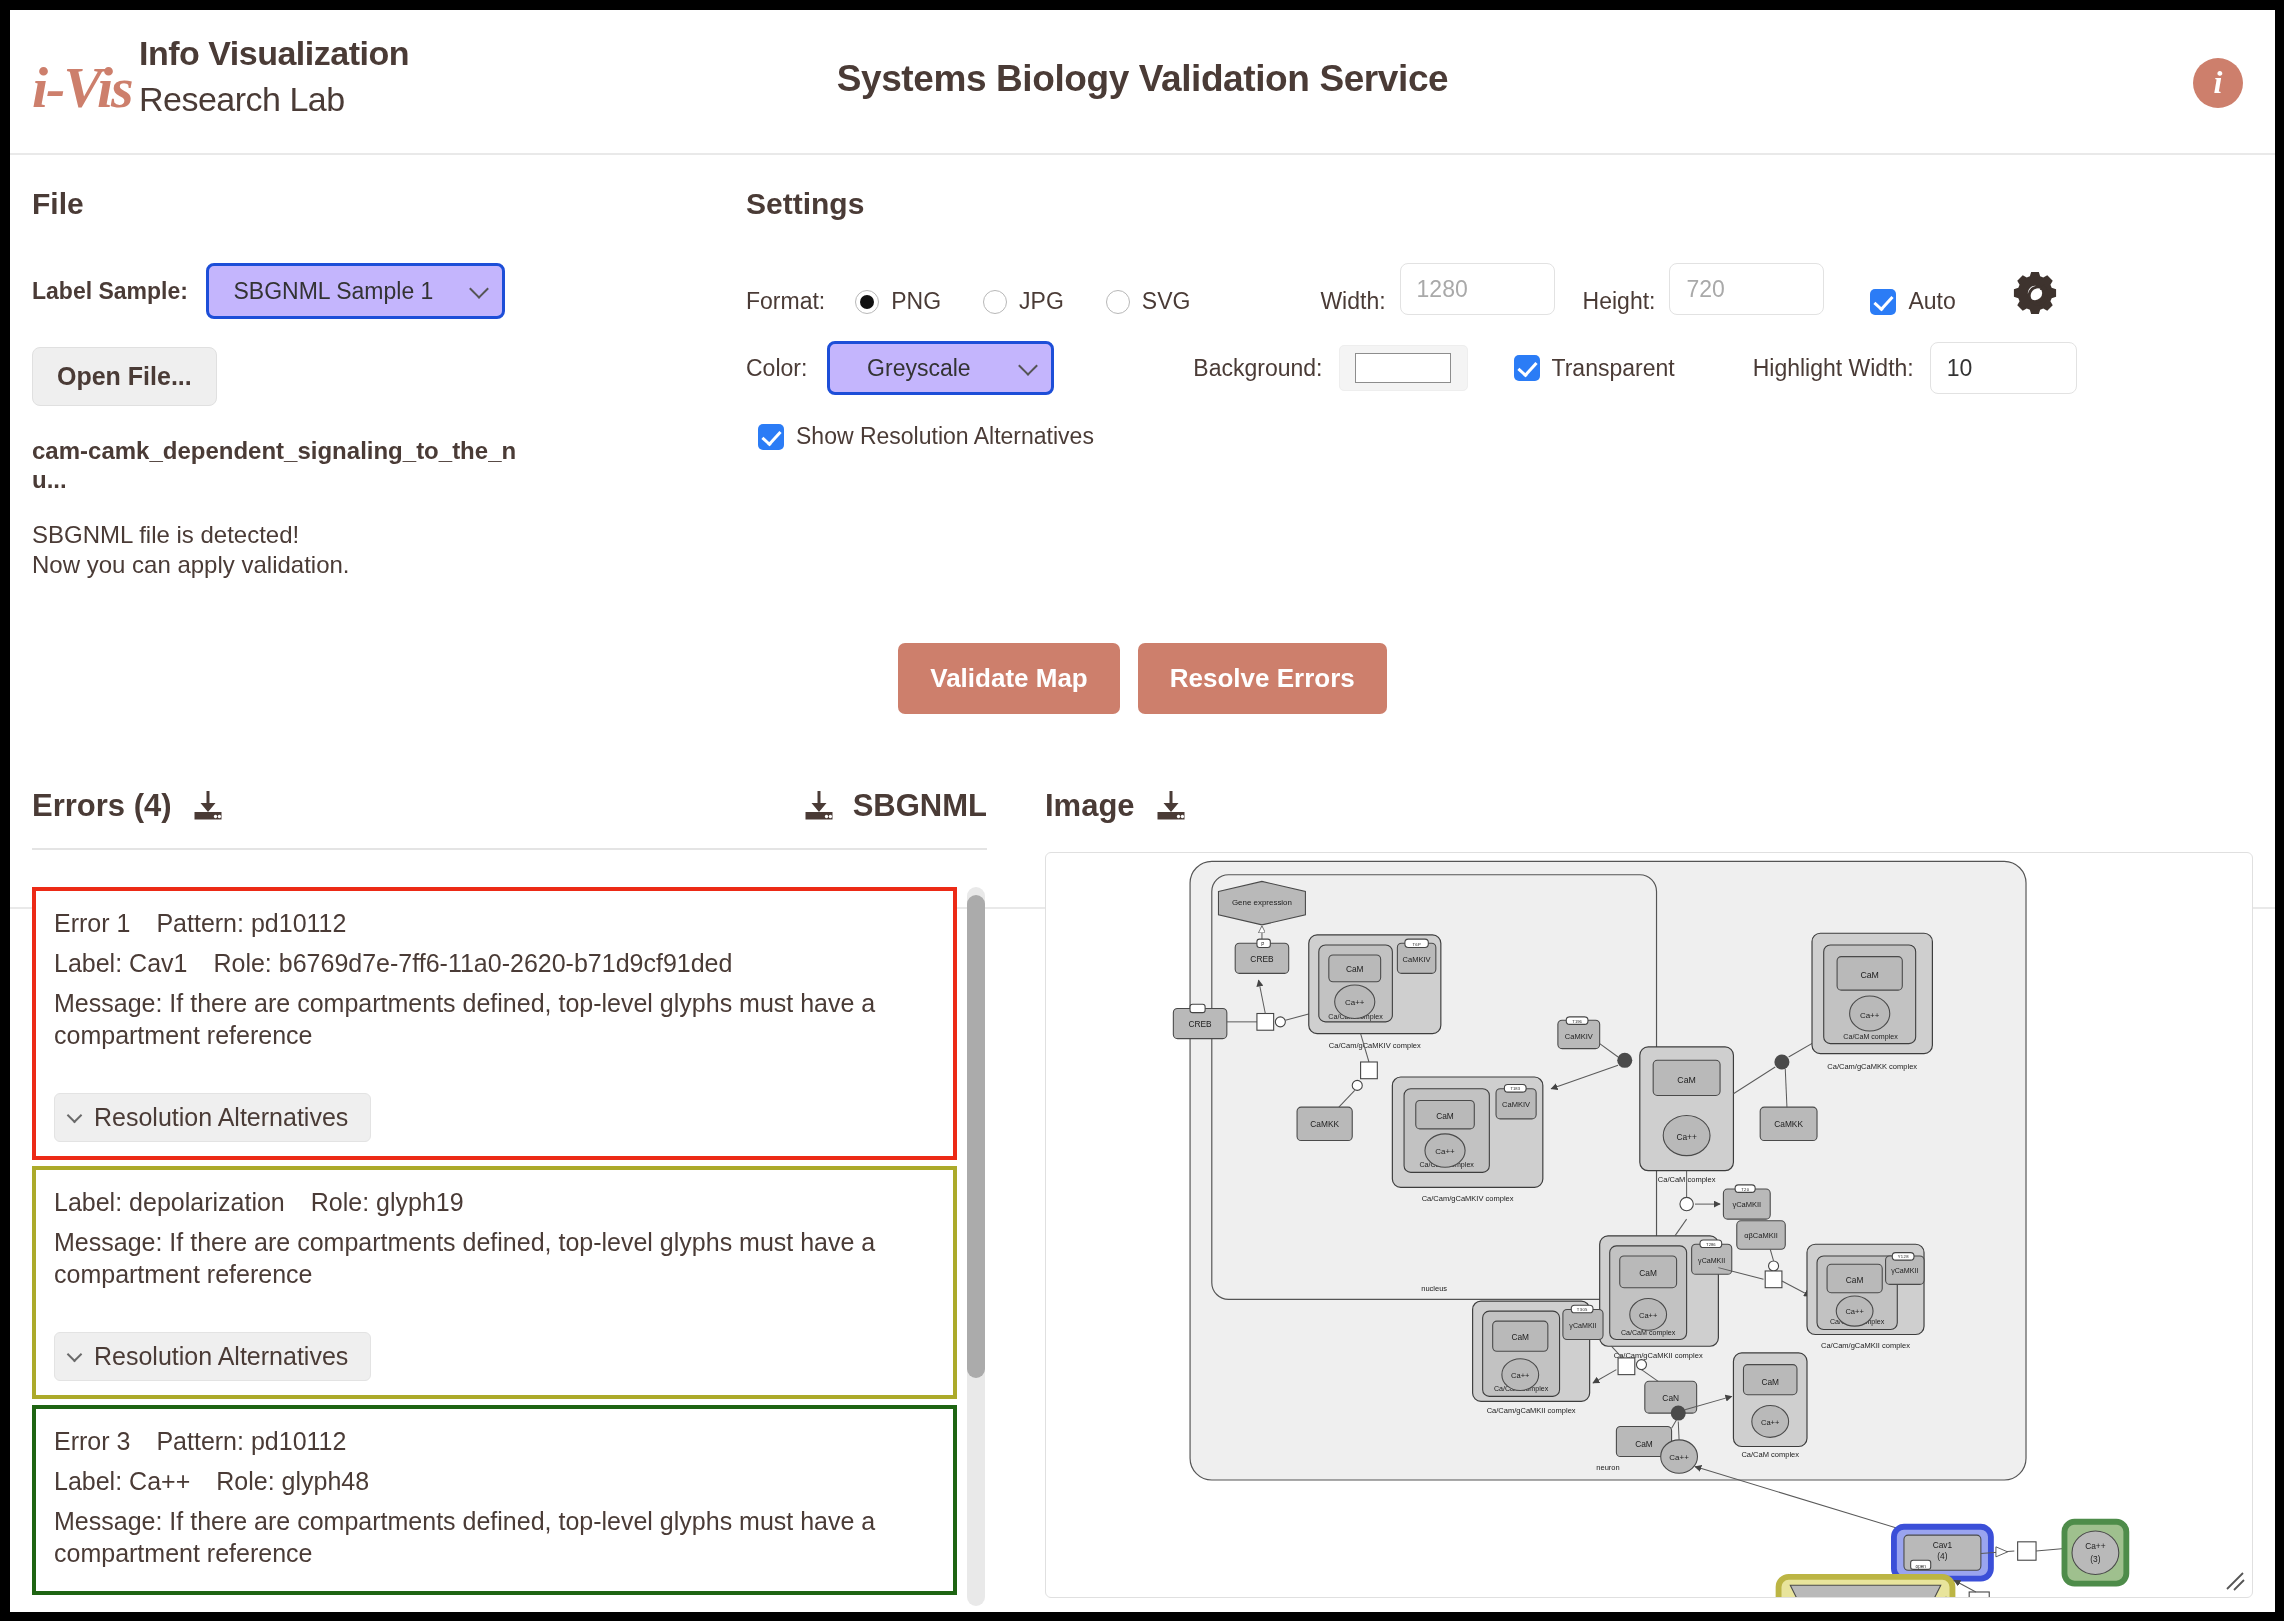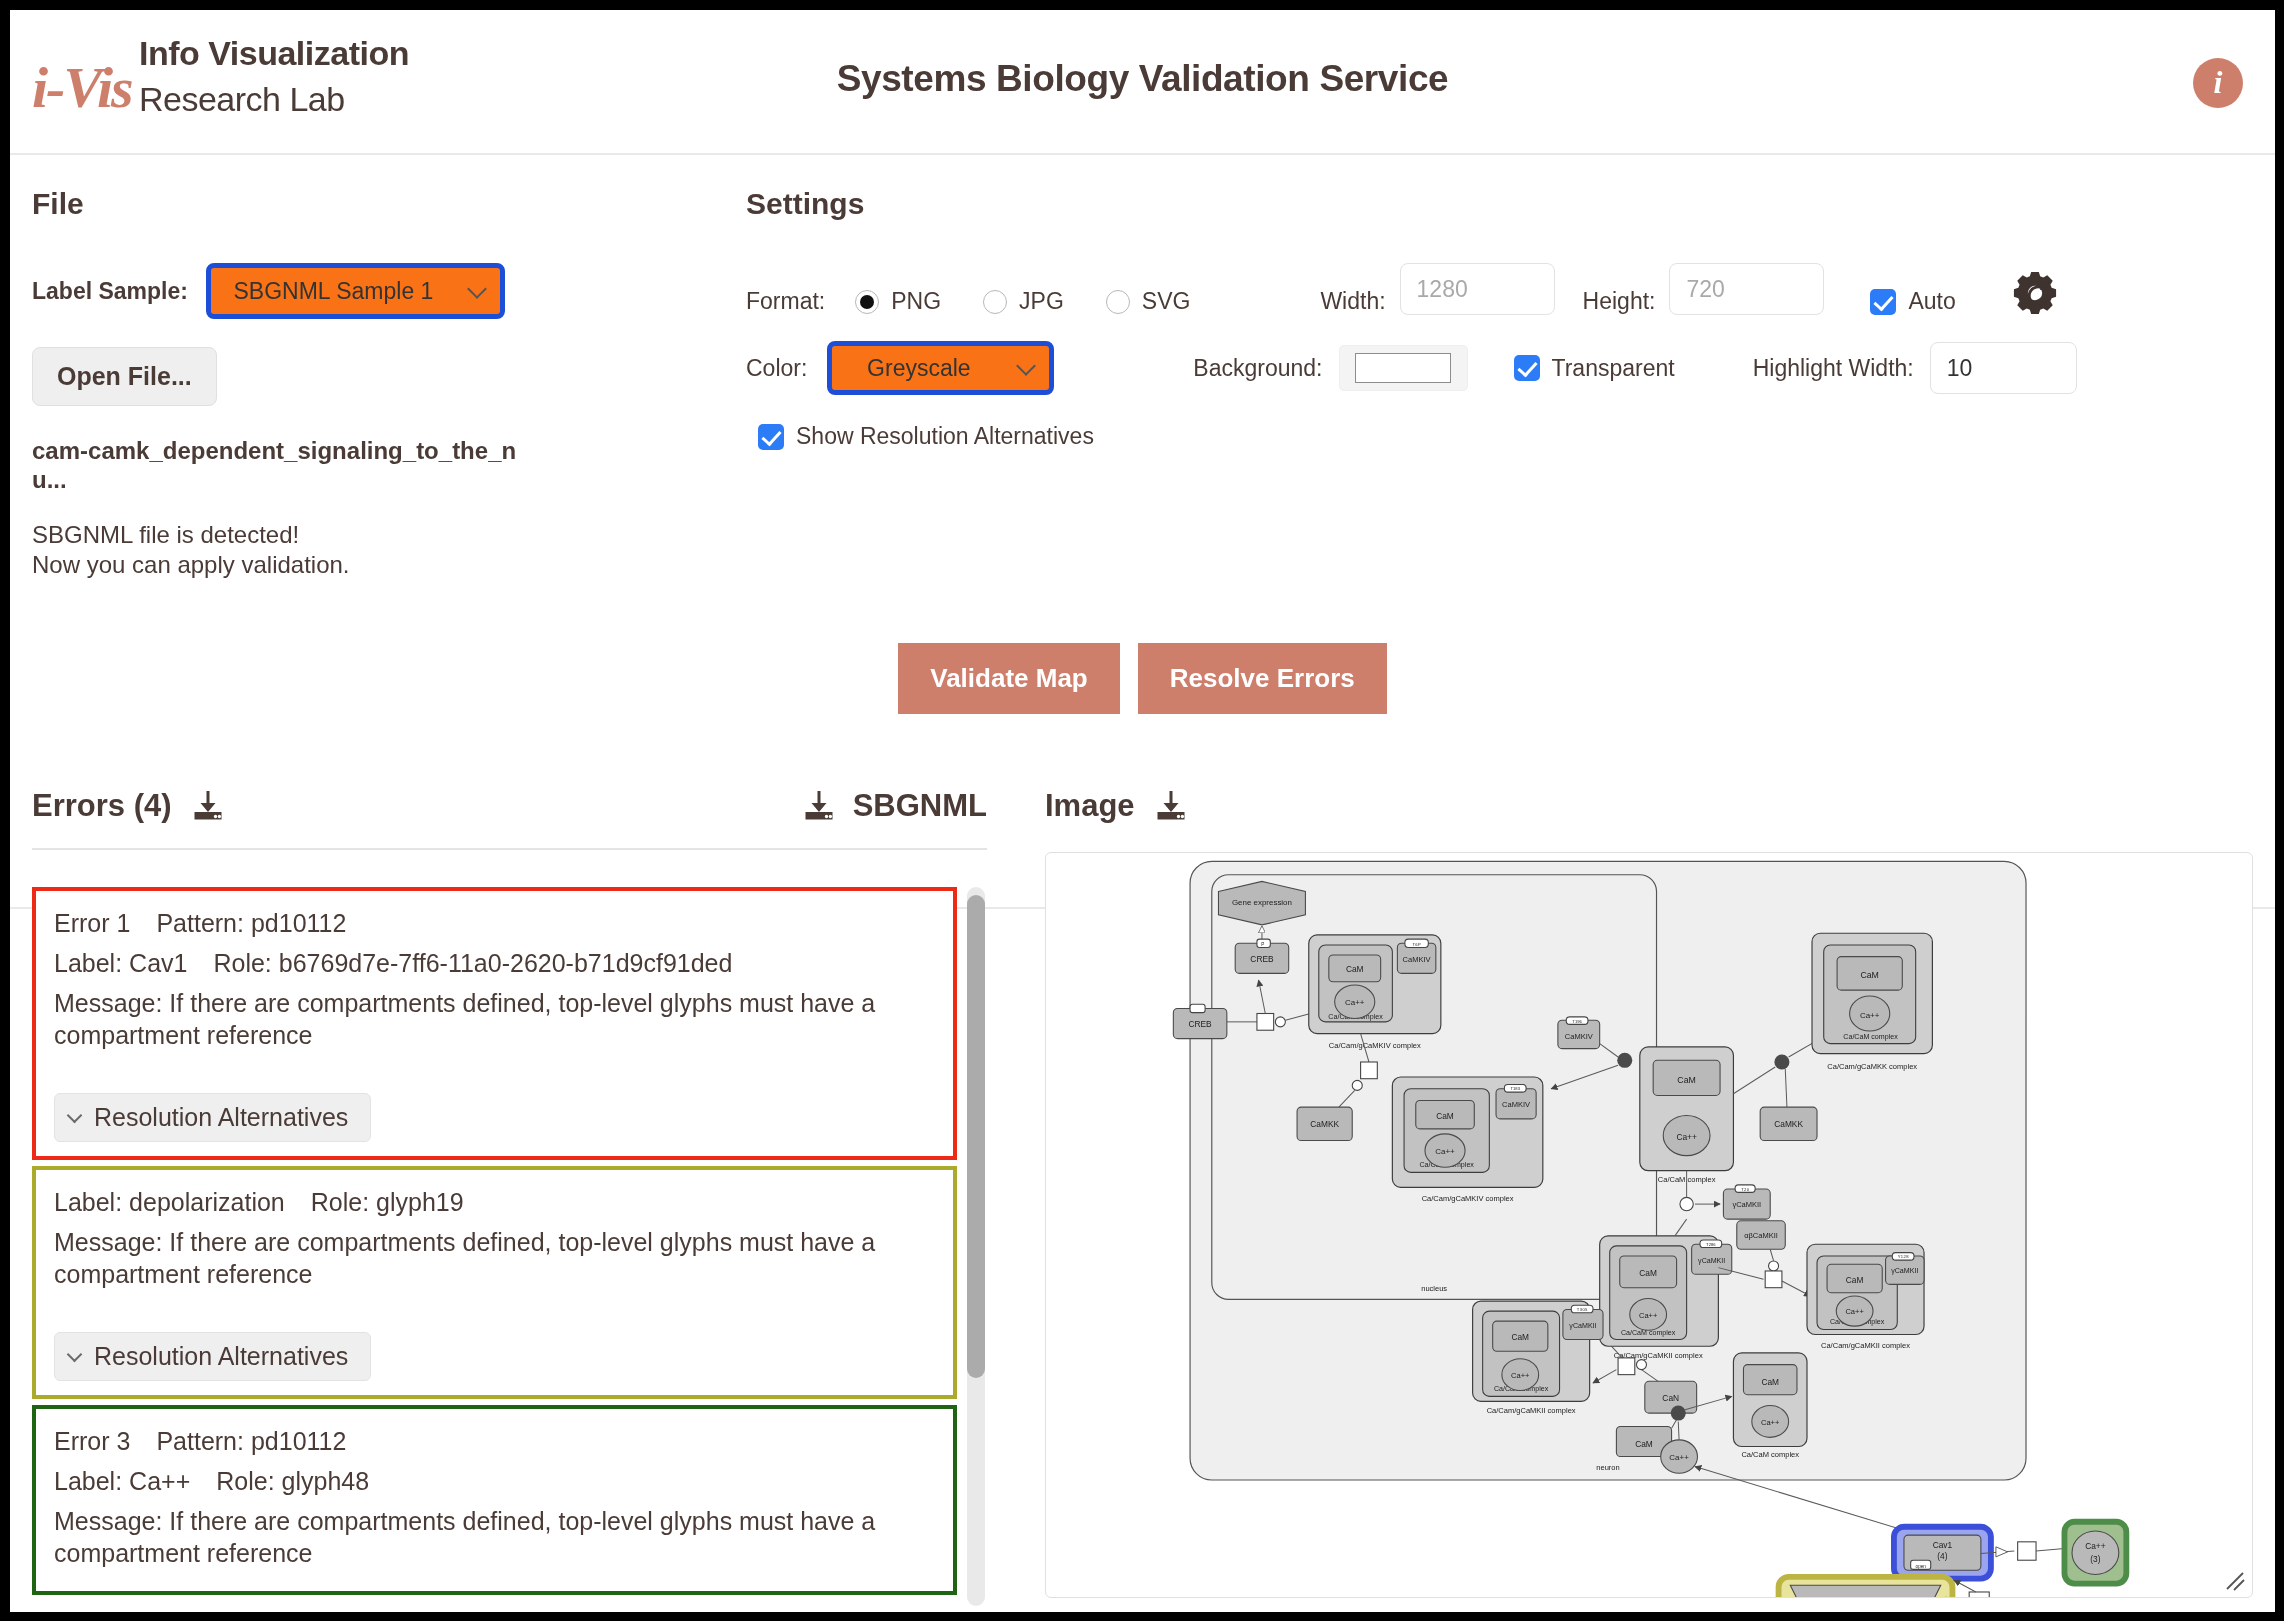--- a/index.html
+++ b/index.html
@@ -59,22 +59,22 @@
   .controls { position:relative; height:607px; }
 
   .sec-title { font-size:30px; font-weight:bold; color:#4a3b36; }
 
   .file-col { position:absolute; left:22px; top:32px; width:677px; }
   .row-open { display:flex; align-items:center; margin-top:42px; }
   .lbl-bold { font-size:23px; font-weight:bold; color:#4a3b36; }
   .select {
     position:relative; margin-left:18px;
     width:299px; height:56px;
-    border:5px solid #1d4ed8; border-radius:8px;
-    background:#f97316; cursor:pointer;
+    border:3px solid #1d4ed8; border-radius:8px;
+    background:#c4b5fd; cursor:pointer;
   }
   .select .val {
     position:absolute; left:0; right:44px; top:0; bottom:0;
     display:flex; align-items:center; justify-content:center;
     font-size:23px; color:#333;
   }
   .chev {
     position:absolute; right:16px; top:50%; width:14px; height:14px;
     border-right:2.5px solid #555; border-bottom:2.5px solid #555;
     transform: translateY(-65%) rotate(45deg);
@@ -138,21 +138,21 @@
     border:1px solid #eee; border-radius:5px;
     display:flex; align-items:center; justify-content:center; cursor:pointer;
   }
   .swatch i { display:block; width:96px; height:30px; background:#fff; border:1.6px solid #8d8d8d; }
 
   .actions {
     position:absolute; left:0; right:0; top:488px;
     display:flex; justify-content:center; gap:18px;
   }
   .btn-primary {
-    background:#cd7f6c; color:#fff; border:none; border-radius:0;
+    background:#cd7f6c; color:#fff; border:none; border-radius:7px;
     font-size:26px; font-weight:bold; padding:20px 32px; cursor:pointer;
     font-family:"Liberation Sans", sans-serif;
   }
 
   .hr { position:absolute; left:0; right:0; top:752px; height:2px; background:#e9e9e9; }
 
   
   .results { position:absolute; left:0; right:0; top:754px; bottom:0; }
 
   .err-head {

